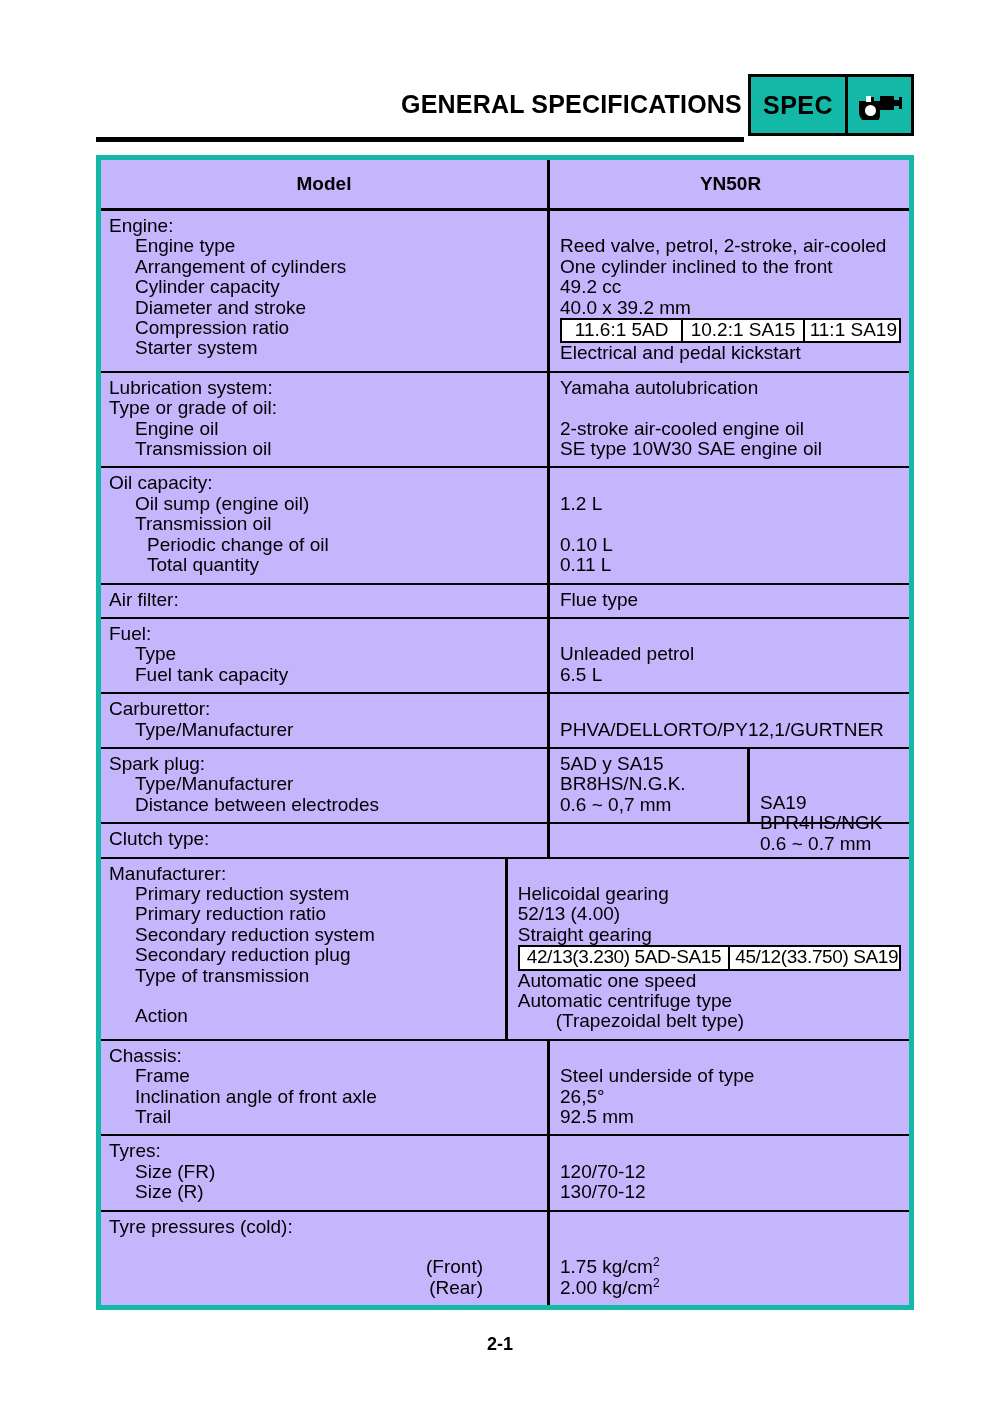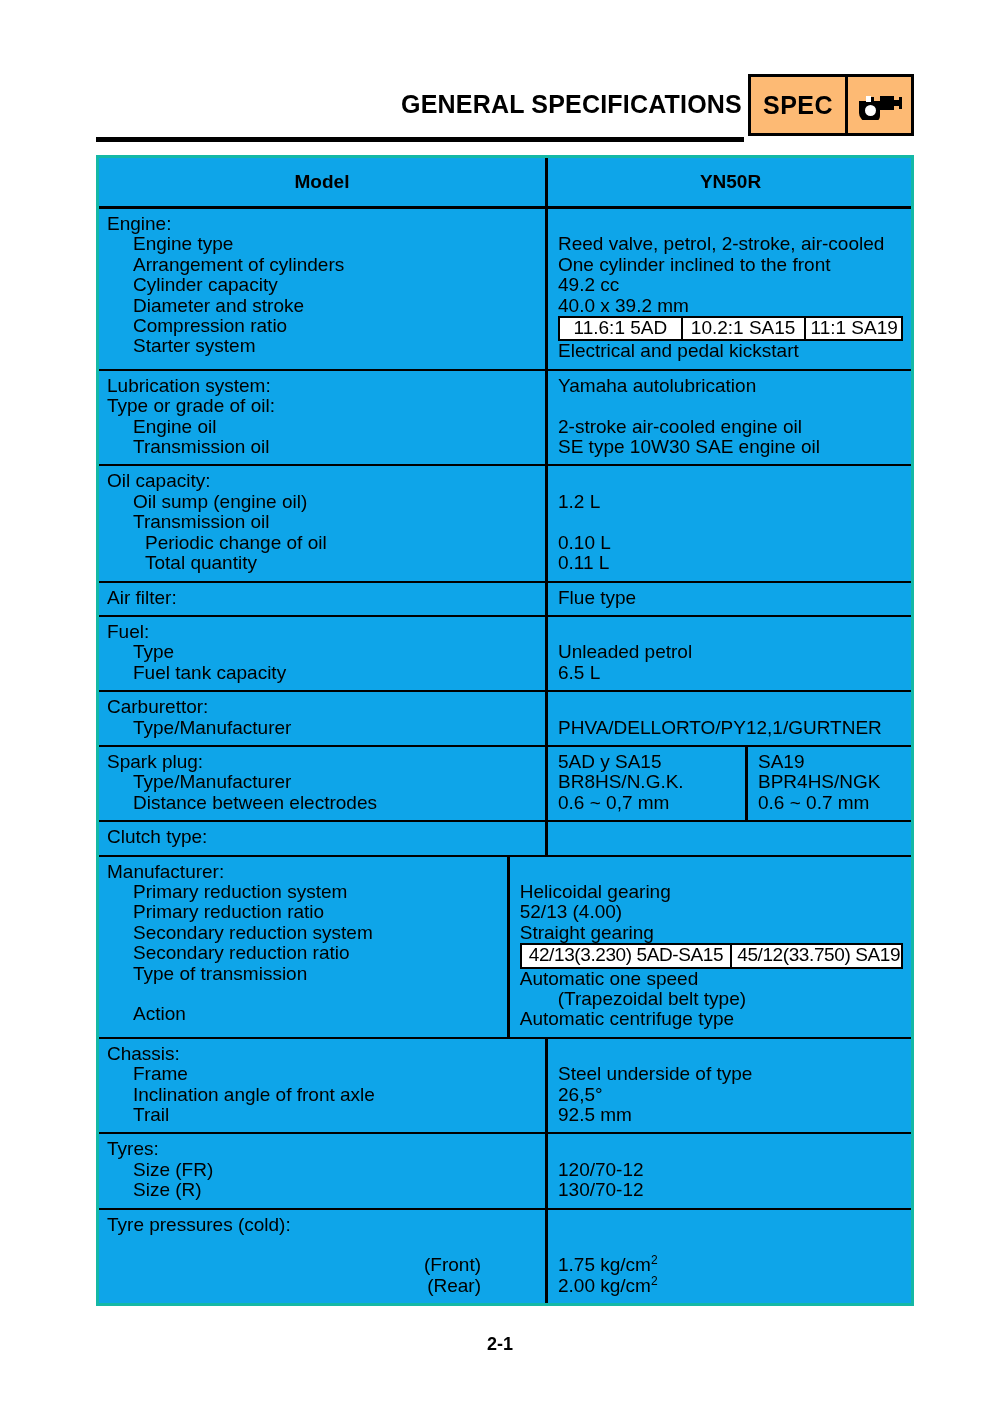--- a/index.html
+++ b/index.html
@@ -42,21 +42,21 @@
     background: #000;
   }
   #spec-box {
     position: absolute;
     right: 0;
     top: -4px;
     width: 166px;
     height: 62px;
     border: 3px solid #000;
     display: flex;
-    background: #fdba74;
+    background: #14b8a6;
     box-sizing: border-box;
   }
   #spec-label {
     flex: 1 1 auto;
     display: flex;
     align-items: center;
     justify-content: center;
     font-size: 25px;
     font-weight: bold;
     letter-spacing: 0.5px;
@@ -70,23 +70,23 @@
     box-sizing: border-box;
   }
   #spec-icon-cell svg { display: block; }
 
   
   #spec-table {
     position: absolute;
     left: 96px;
     top: 155px;
     width: 818px;
-    border: 3px solid #14b8a6;
-    box-sizing: border-box;
-    background: #0ea5e9;
+    border: 5px solid #14b8a6;
+    box-sizing: border-box;
+    background: #c4b5fd;
   }
   .trow {
     display: flex;
     align-items: stretch;
     border-bottom: 2px solid #000;
     position: relative;
   }
   .trow:last-child { border-bottom: none; }
   .trow.head {
     border-bottom: 3px solid #000;
@@ -157,21 +157,21 @@
   .sparkgrid {
     display: flex;
     position: absolute;
     left: 0; top: 0; bottom: 0; right: 0;
   }
   .sparkgrid .col {
     box-sizing: border-box;
     padding: 5px 6px 6px 10px;
   }
   .sparkgrid .col.c1 { width: 200px; border-right: 3px solid #000; }
-  .sparkgrid .col.c2 { flex: 1 1 auto; }
+  .sparkgrid .col.c2 { flex: 1 1 auto; margin-top: 39px; }
 
   sup { font-size: 12px; vertical-align: super; line-height: 0; }
 
   
   #page-footer {
     position: absolute;
     left: 0;
     top: 1334px;
     width: 1000px;
     text-align: center;
@@ -317,37 +317,37 @@
         <div class="cell-left">
           <div class="ln i0">Clutch type:</div>
         </div>
       </div>
       <div class="trow">
         <div class="cell-left">
           <div class="ln i0">Manufacturer:</div>
           <div class="ln i1">Primary reduction system</div>
           <div class="ln i1">Primary reduction ratio</div>
           <div class="ln i1">Secondary reduction system</div>
-          <div class="ln i1">Secondary reduction ratio</div>
+          <div class="ln i1">Secondary reduction plug</div>
           <div class="ln i1">Type of transmission</div>
           <div class="ln i1 blank">&nbsp;</div>
           <div class="ln i1">Action</div>
         </div>
         <div class="cell-right">
           <div class="ln i0 blank">&nbsp;</div>
           <div class="ln i0">Helicoidal gearing</div>
           <div class="ln i0">52/13 (4.00)</div>
           <div class="ln i0">Straight gearing</div>
           <div class="subrow sub-secondary">
             <div class="sc">42/13(3.230) 5AD-SA15</div>
             <div class="sc">45/12(33.750) SA19</div>
           </div>
           <div class="ln i0">Automatic one speed</div>
+          <div class="ln i0">Automatic centrifuge type</div>
           <div class="ln i2">(Trapezoidal belt type)</div>
-          <div class="ln i0">Automatic centrifuge type</div>
         </div>
       </div>
       <div class="trow">
         <div class="cell-left">
           <div class="ln i0">Chassis:</div>
           <div class="ln i1">Frame</div>
           <div class="ln i1">Inclination angle of front axle</div>
           <div class="ln i1">Trail</div>
         </div>
         <div class="cell-right">

